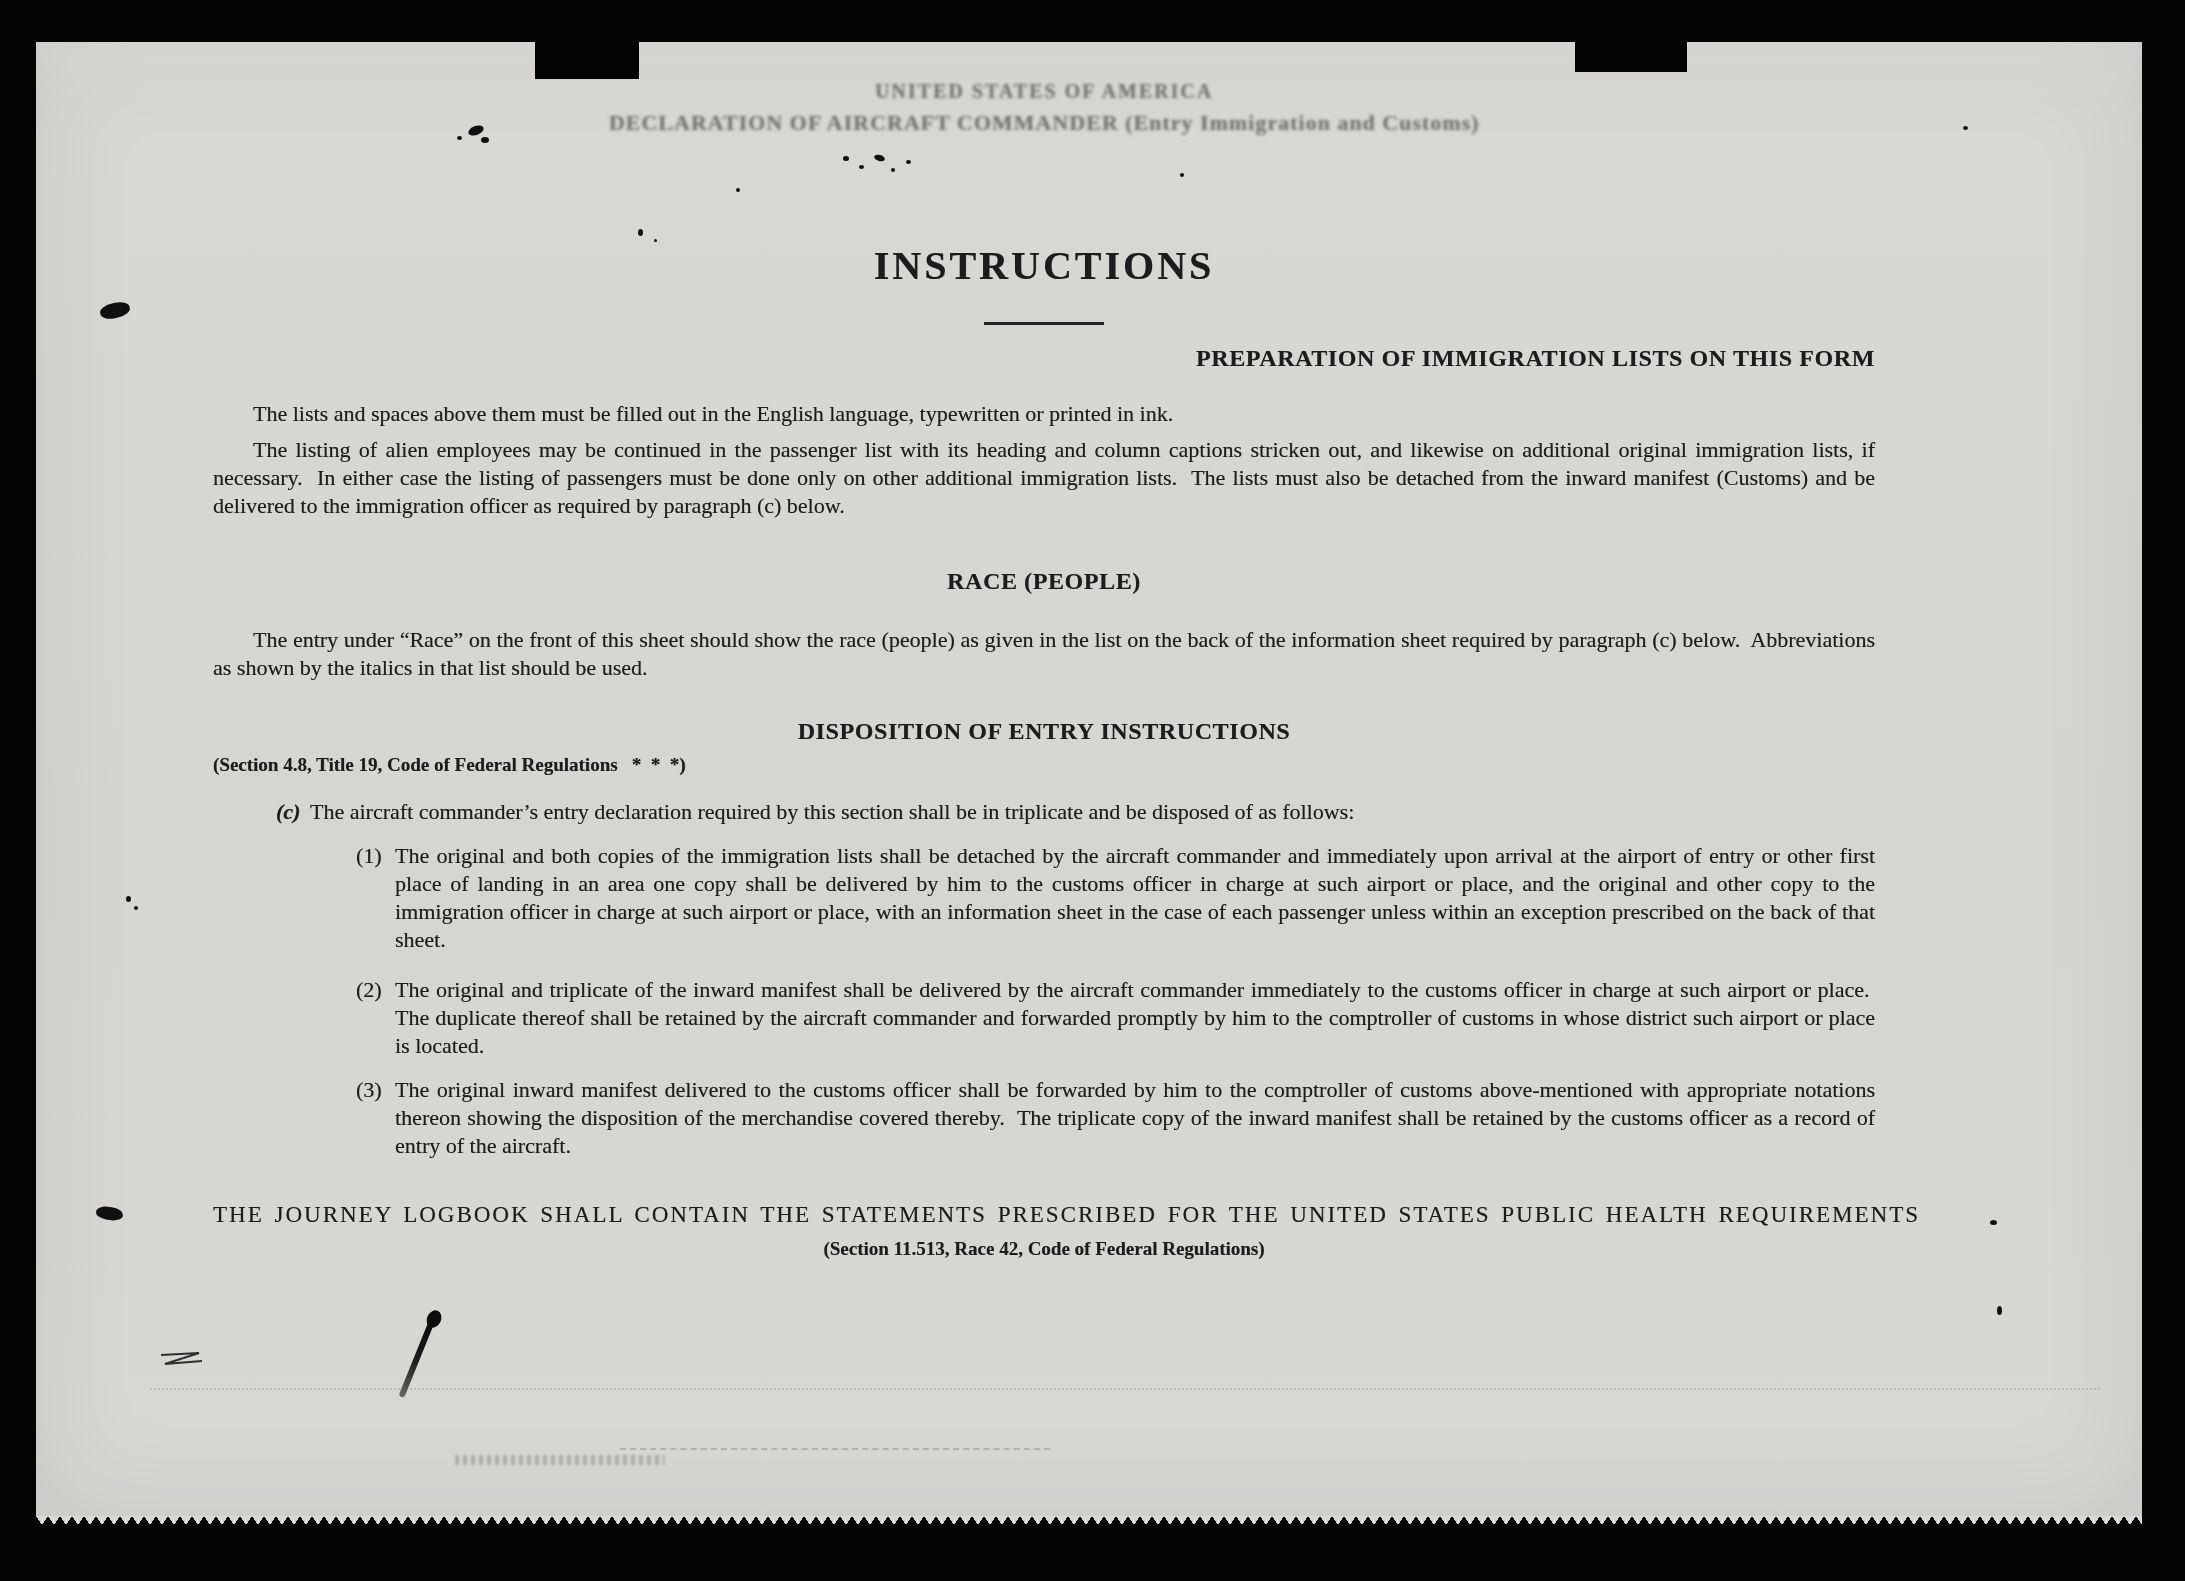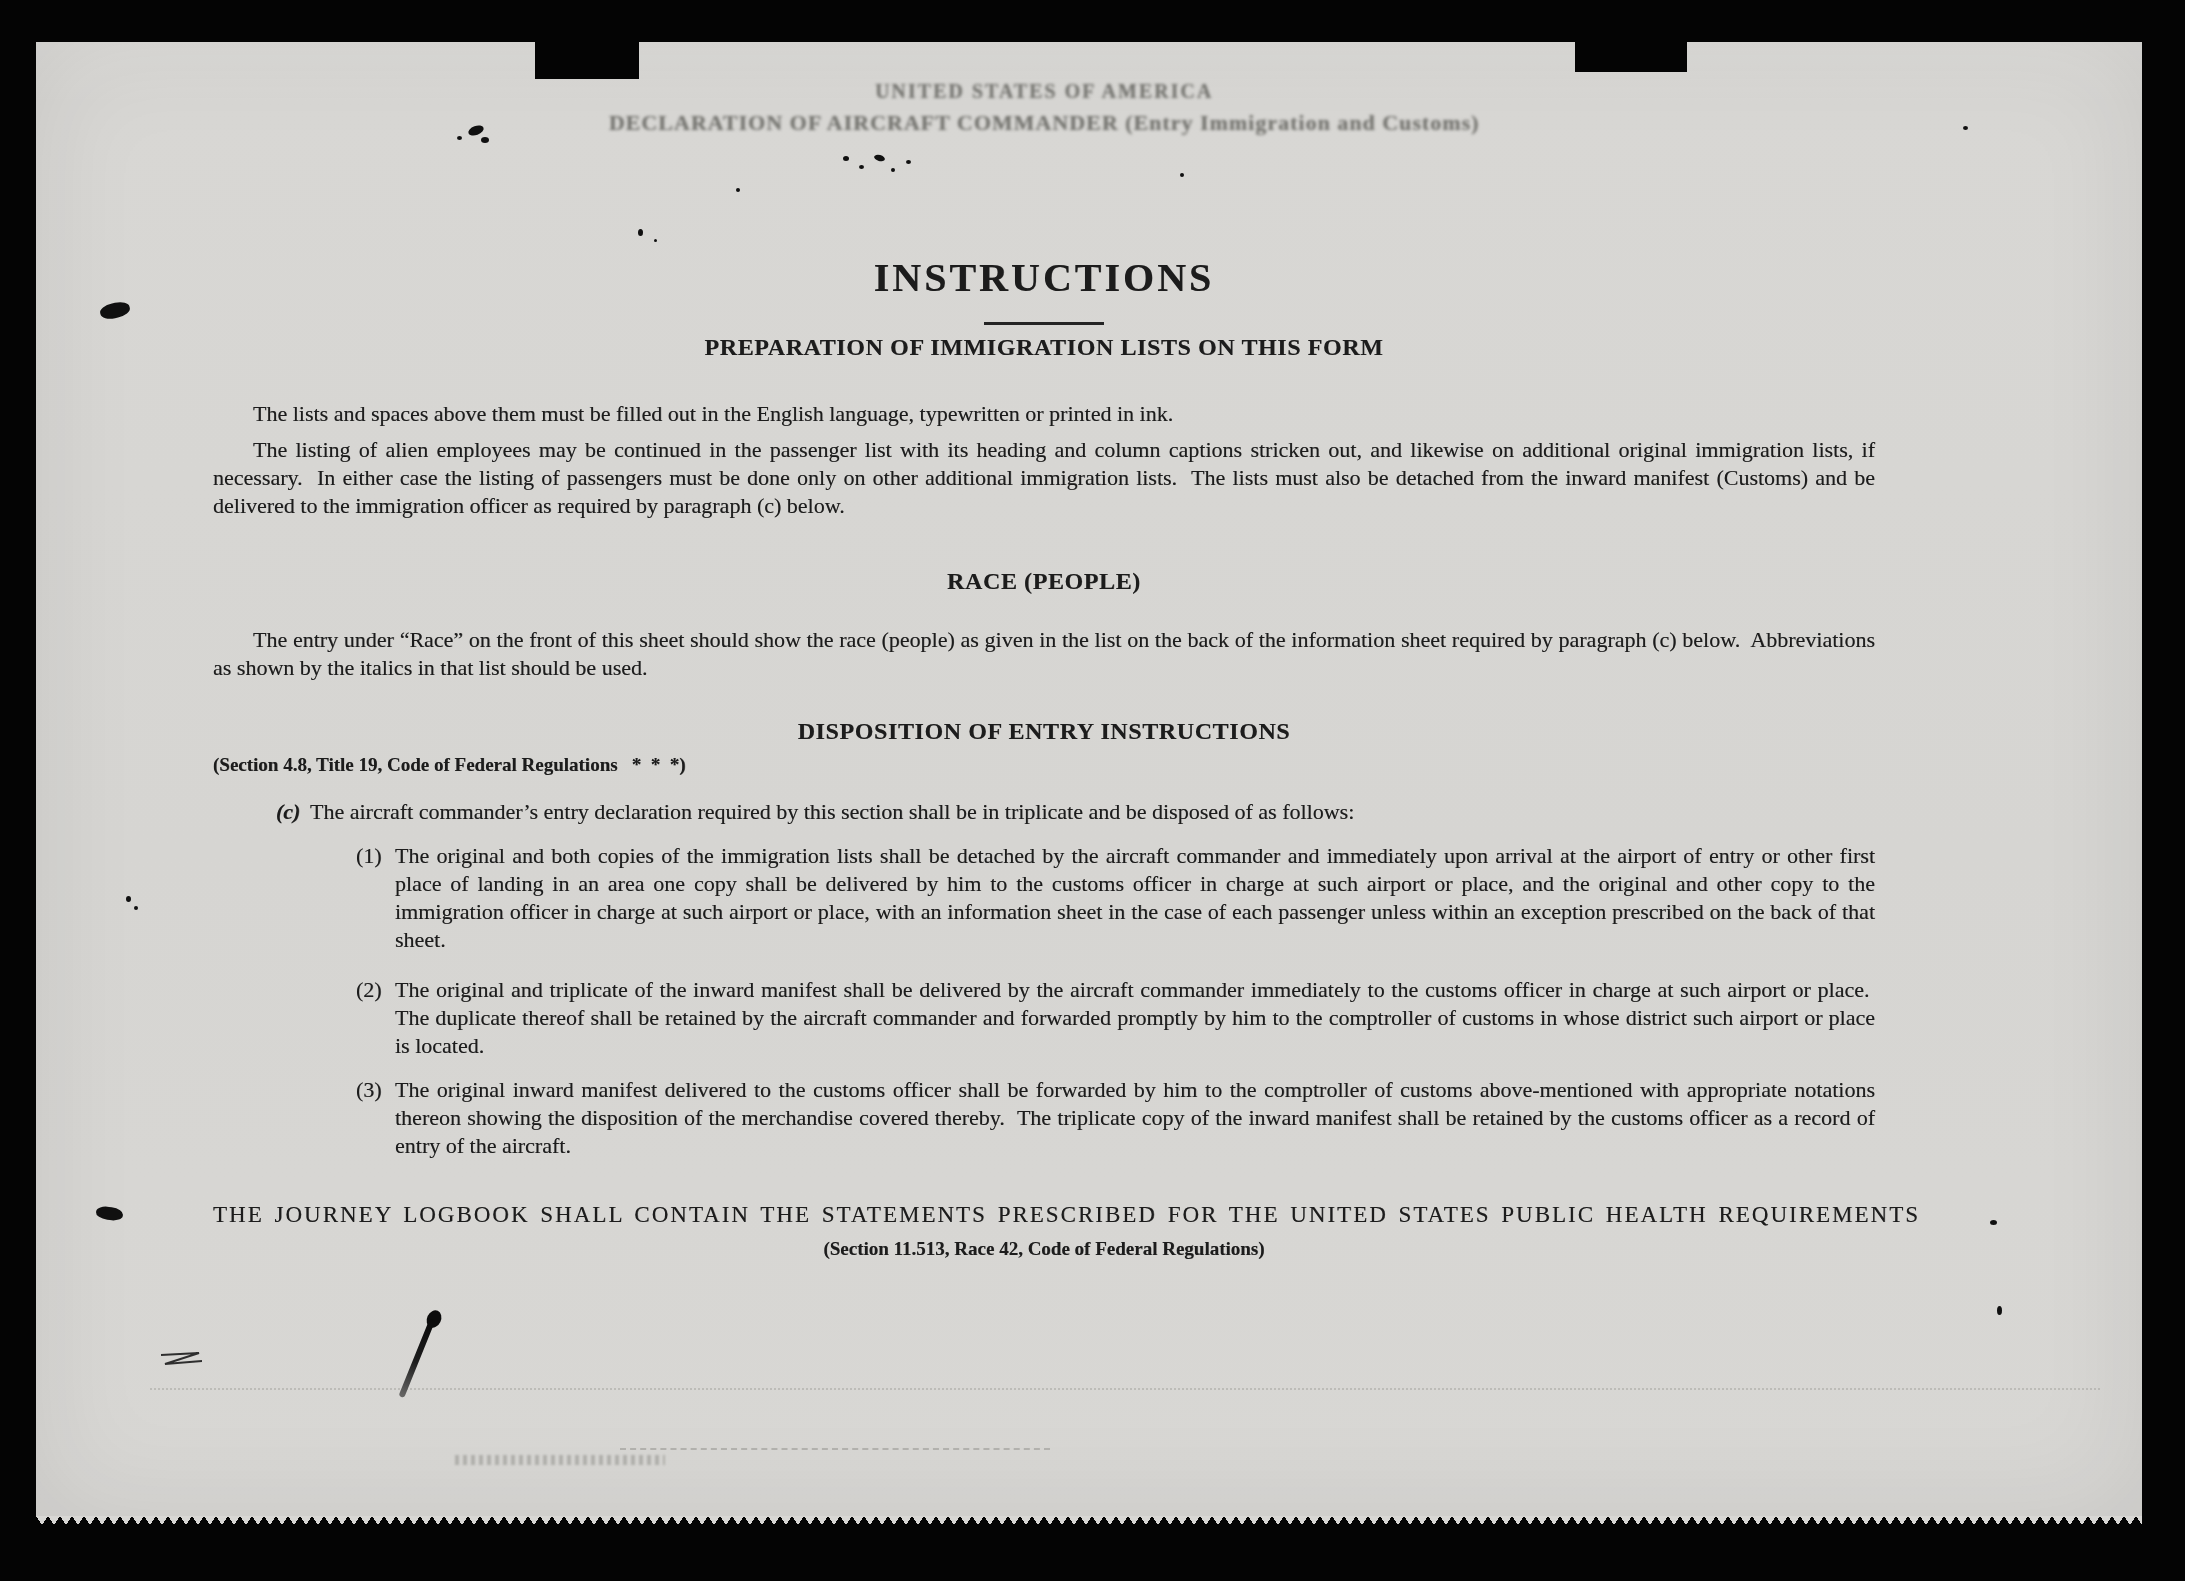--- a/index.html
+++ b/index.html
@@ -20,25 +20,25 @@
     background-size:12px 9px; background-repeat:repeat-x; background-position:0 0;
   }
   .notch { position:absolute; top:0; background:#040404; }
   .notch.n1 { left:499px; width:104px; height:37px; }
   .notch.n2 { left:1539px; width:112px; height:30px; }
 
   .content { position:absolute; left:177px; top:0; width:1662px; height:100%;
     text-shadow:0.3px 0.4px 0.6px rgba(25,25,25,0.45); }
   .blk { position:absolute; left:0; width:100%; }
 
-  .title { top:212px; font-size:40px; font-weight:bold; letter-spacing:3px; text-align:center; }
+  .title { top:200px; font-size:40px; font-weight:bold; letter-spacing:3px; text-align:center; }
   .rule  { position:absolute; top:280px; left:50%; transform:translateX(-50%);
            width:120px; height:3px; background:#242424; }
   .h2 { font-weight:bold; font-size:24px; text-align:center; letter-spacing:0.6px; }
-  .h2.prep { top:292px; }
+  .h2.prep { top:303px;text-align:right; }
   .h2.race { top:526px; }
   .h2.disp { top:676px; }
   .h3 { top:712px; font-weight:bold; font-size:19px; text-align:left; }
 
   .p { font-size:22px; line-height:28px; text-align:justify; }
   .p.ind { text-indent:40px; }
   .p1 { top:358px; }
   .p2 { top:394px; }
   .p3 { top:584px; }
 

